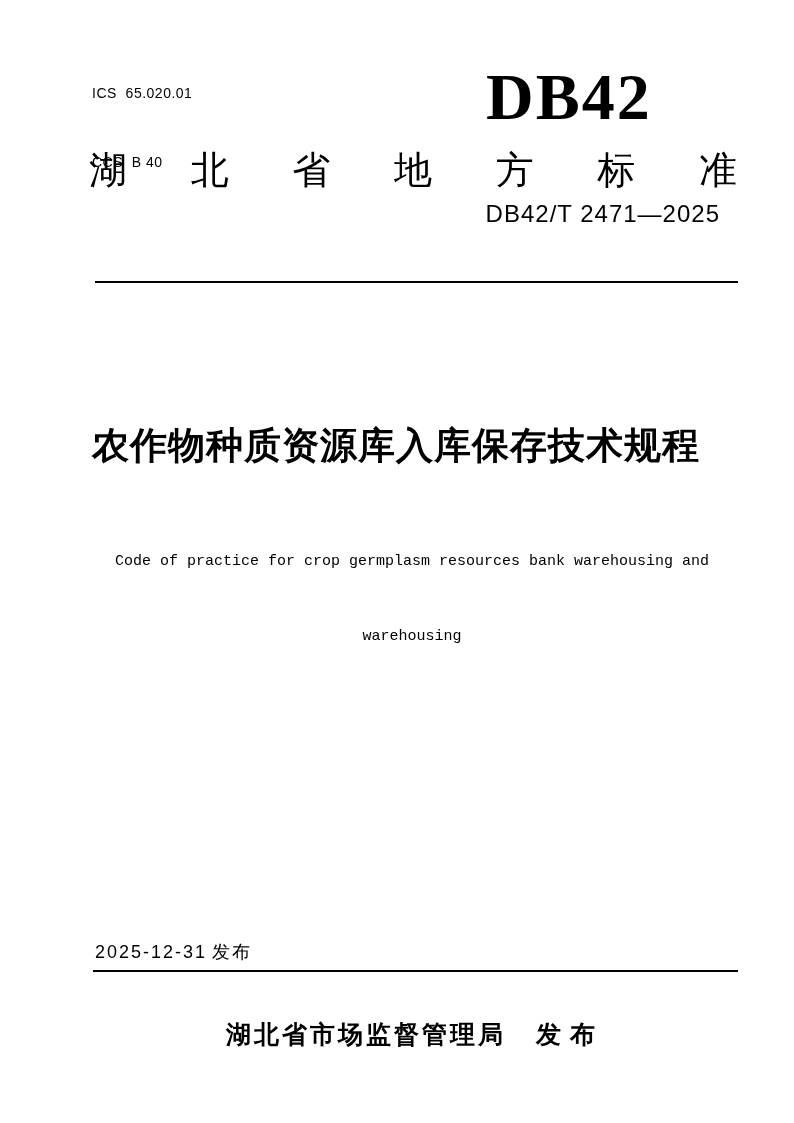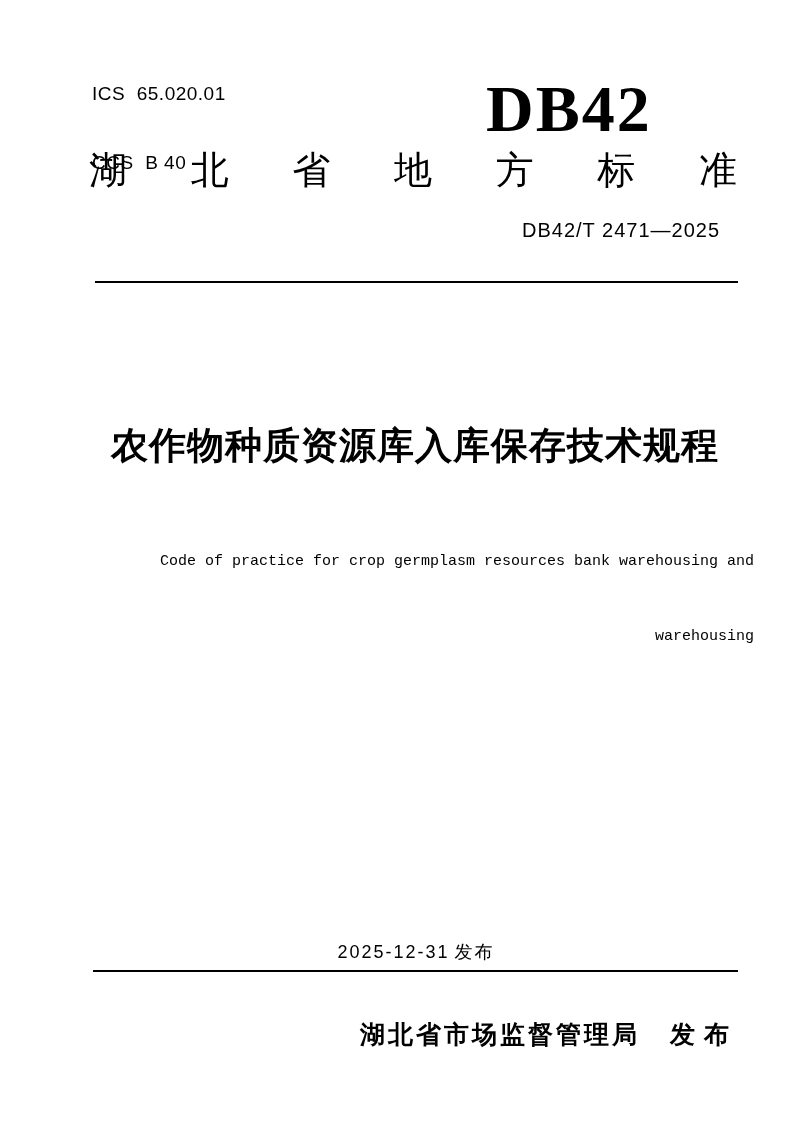--- a/index.html
+++ b/index.html
@@ -16,105 +16,104 @@
     color: #000000;
     font-family: "Liberation Sans", sans-serif;
     overflow: hidden;
   }
 
   
   .ics-block {
     position: absolute;
     left: 92px;
     top: 36px;
-    font-size: 19px;
+    font-size: 14px;
     line-height: 23px;
     letter-spacing: 0.5px;
     white-space: pre;
   }
 
   
   .db42-logo {
     position: absolute;
     left: 486px;
     top: 64px;
     font-family: "Liberation Serif", serif;
     font-weight: bold;
     font-size: 66px;
     line-height: 1;
     letter-spacing: 2px;
-    margin-top: 12px;
   }
 
   
   .std-type-row {
     position: absolute;
     left: 89px;
     right: 57px;
     top: 151px;
     display: flex;
     justify-content: space-between;
     font-size: 38px;
     line-height: 1.05;
   }
 
   
   .std-number {
     position: absolute;
     right: 74px;
-    top: 219px;
-    font-size: 20px;
+    top: 200px;
+    font-size: 24px;
     letter-spacing: 1px;
     white-space: pre;
     margin-left: 25px;
   }
 
   .rule-top {
     position: absolute;
     left: 95px;
     right: 56px;
     top: 281px;
     height: 2px;
     background: #000000;
   }
 
   
   .title-cn {
     position: absolute;
     left: 92px;
     right: 56px;
     top: 424px;
-    text-align: center;
+    text-align: left;
     font-size: 37px;
     font-weight: bold;
     letter-spacing: 1px;
     line-height: 1.2;
   }
 
   
   .title-en {
     position: absolute;
     left: 70px;
     right: 40px;
     top: 499px;
-    text-align: right;
+    text-align: center;
     font-family: "Liberation Mono", "DejaVu Sans Mono", monospace;
     font-size: 15px;
     line-height: 25px;
     white-space: pre;
   }
 
   
   .dates-row {
     position: absolute;
     left: 95px;
     right: 57px;
     top: 941px;
     display: flex;
-    justify-content: center;
+    justify-content: space-between;
     font-size: 18px;
     line-height: 1.3;
   }
   .date-num {
     letter-spacing: 2px;
   }
   .date-label {
     margin-left: 5px;
     letter-spacing: 2px;
   }
@@ -127,21 +126,21 @@
     height: 2px;
     background: #000000;
   }
 
   
   .publisher-row {
     position: absolute;
     left: 92px;
     right: 56px;
     top: 1019px;
-    text-align: right;
+    text-align: center;
     font-size: 25px;
     font-weight: bold;
     line-height: 1.2;
     white-space: nowrap;
   }
   .publisher-name {
     letter-spacing: 3px;
   }
   .publish-label {
     margin-left: 30px;

